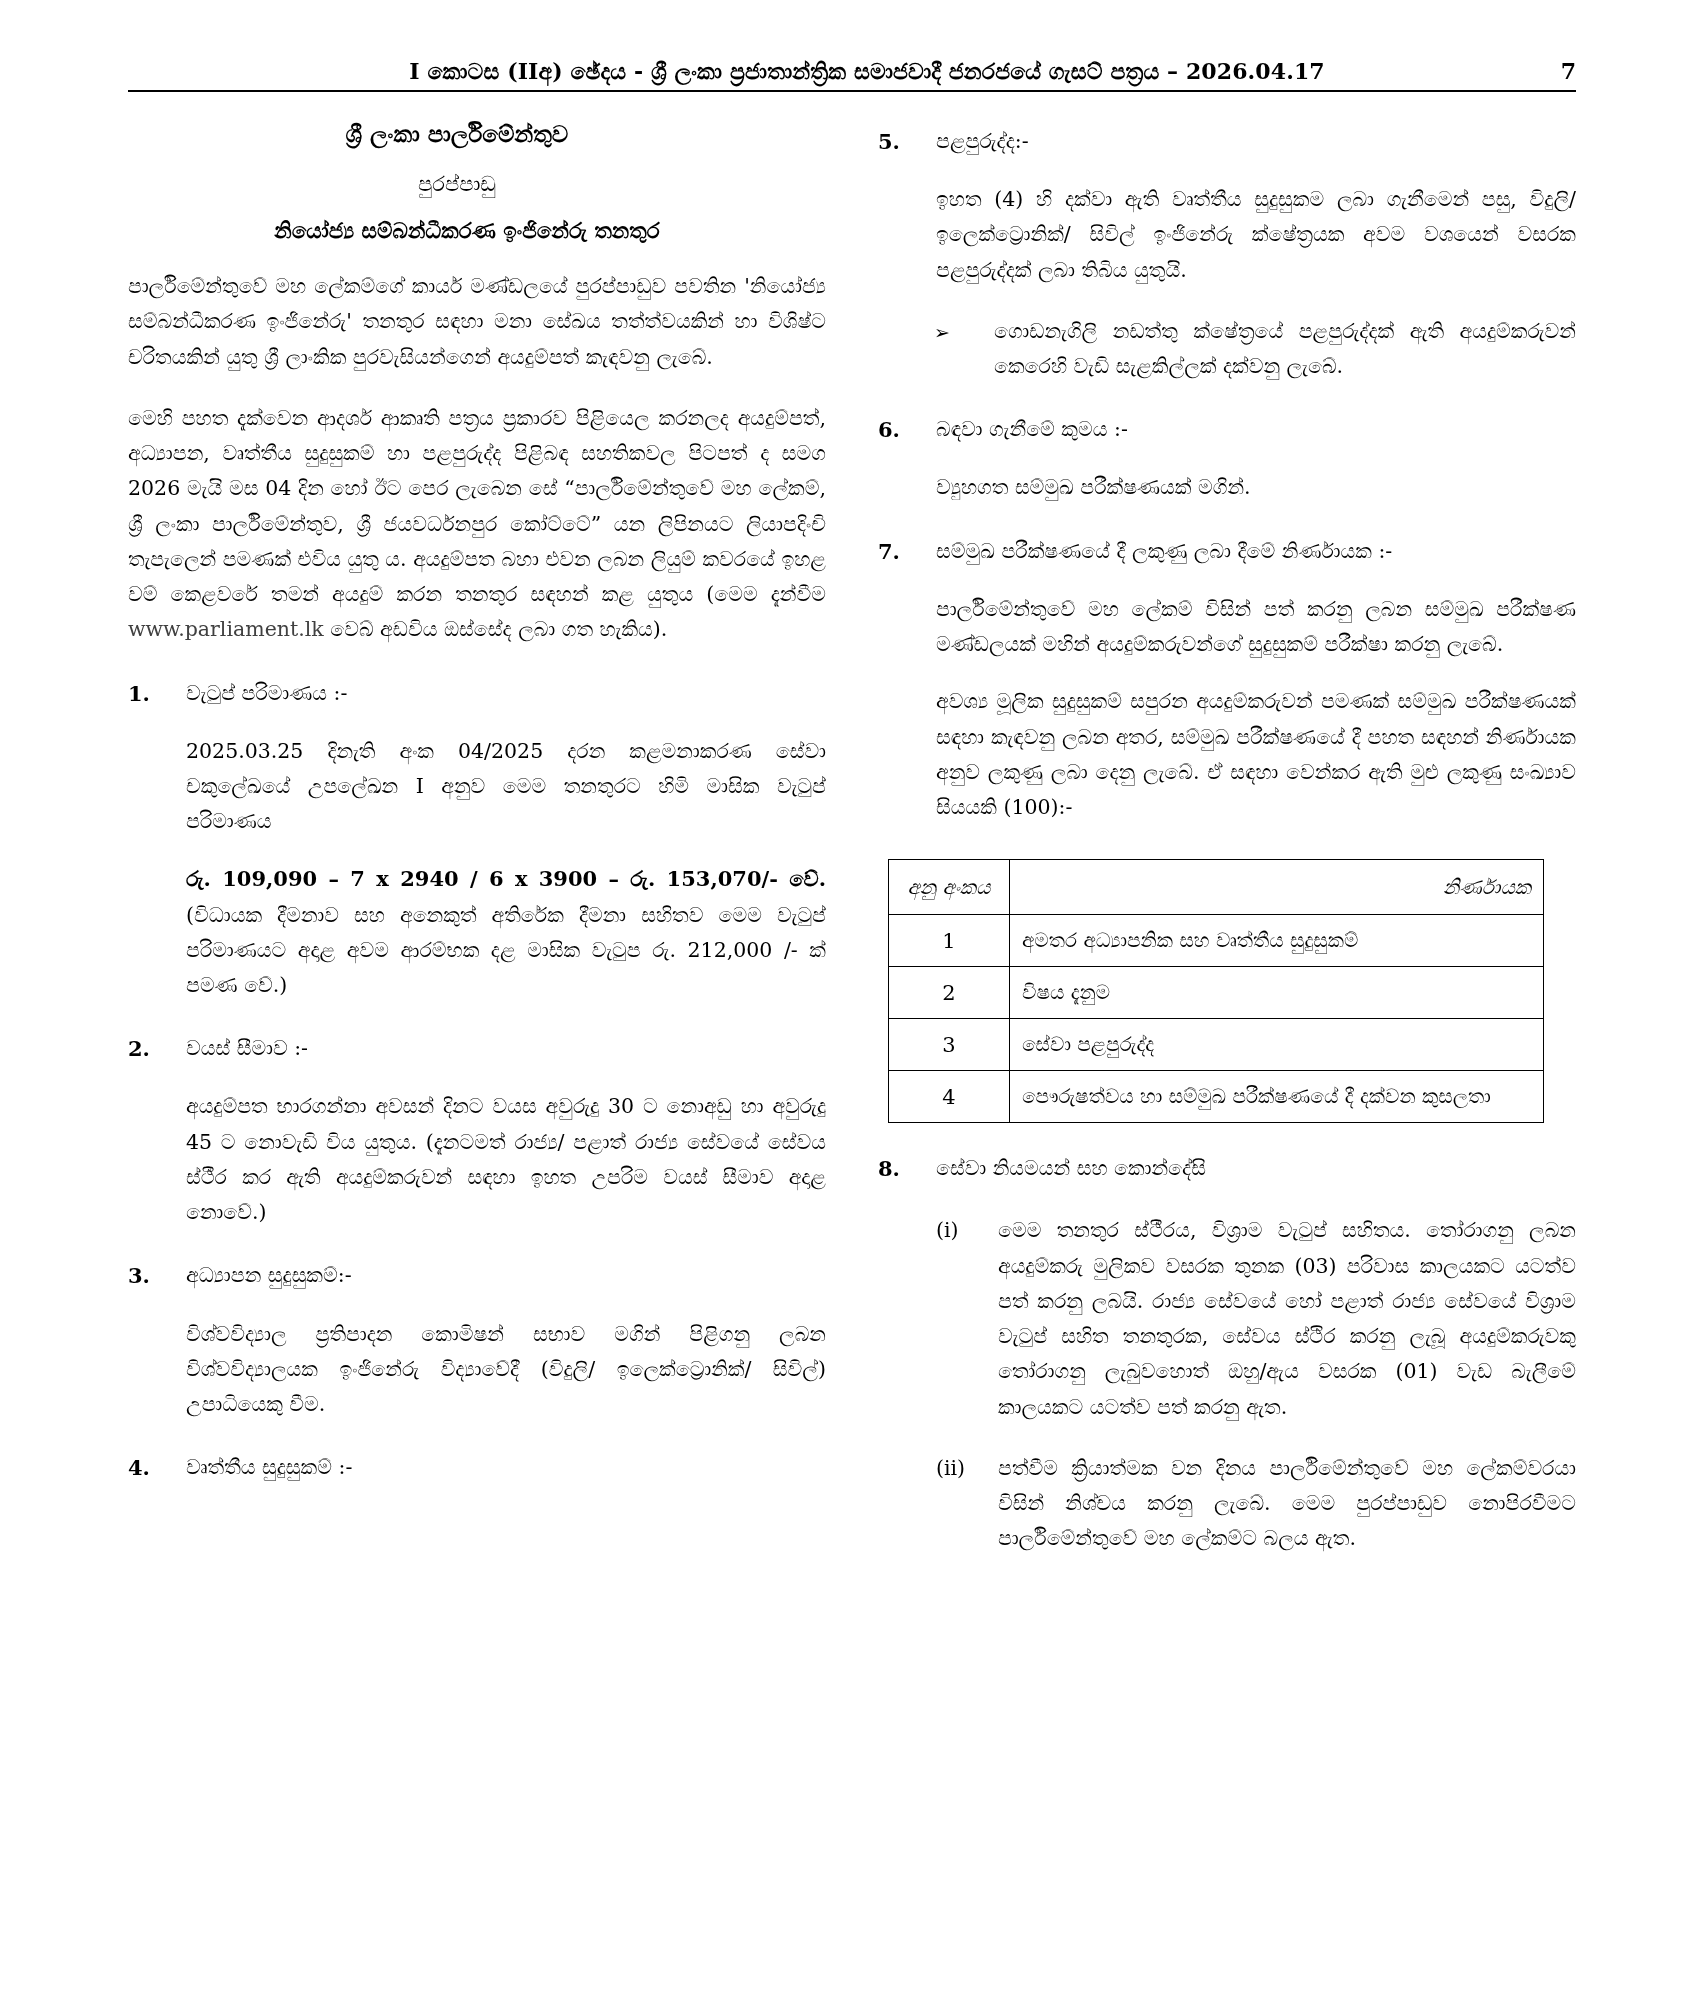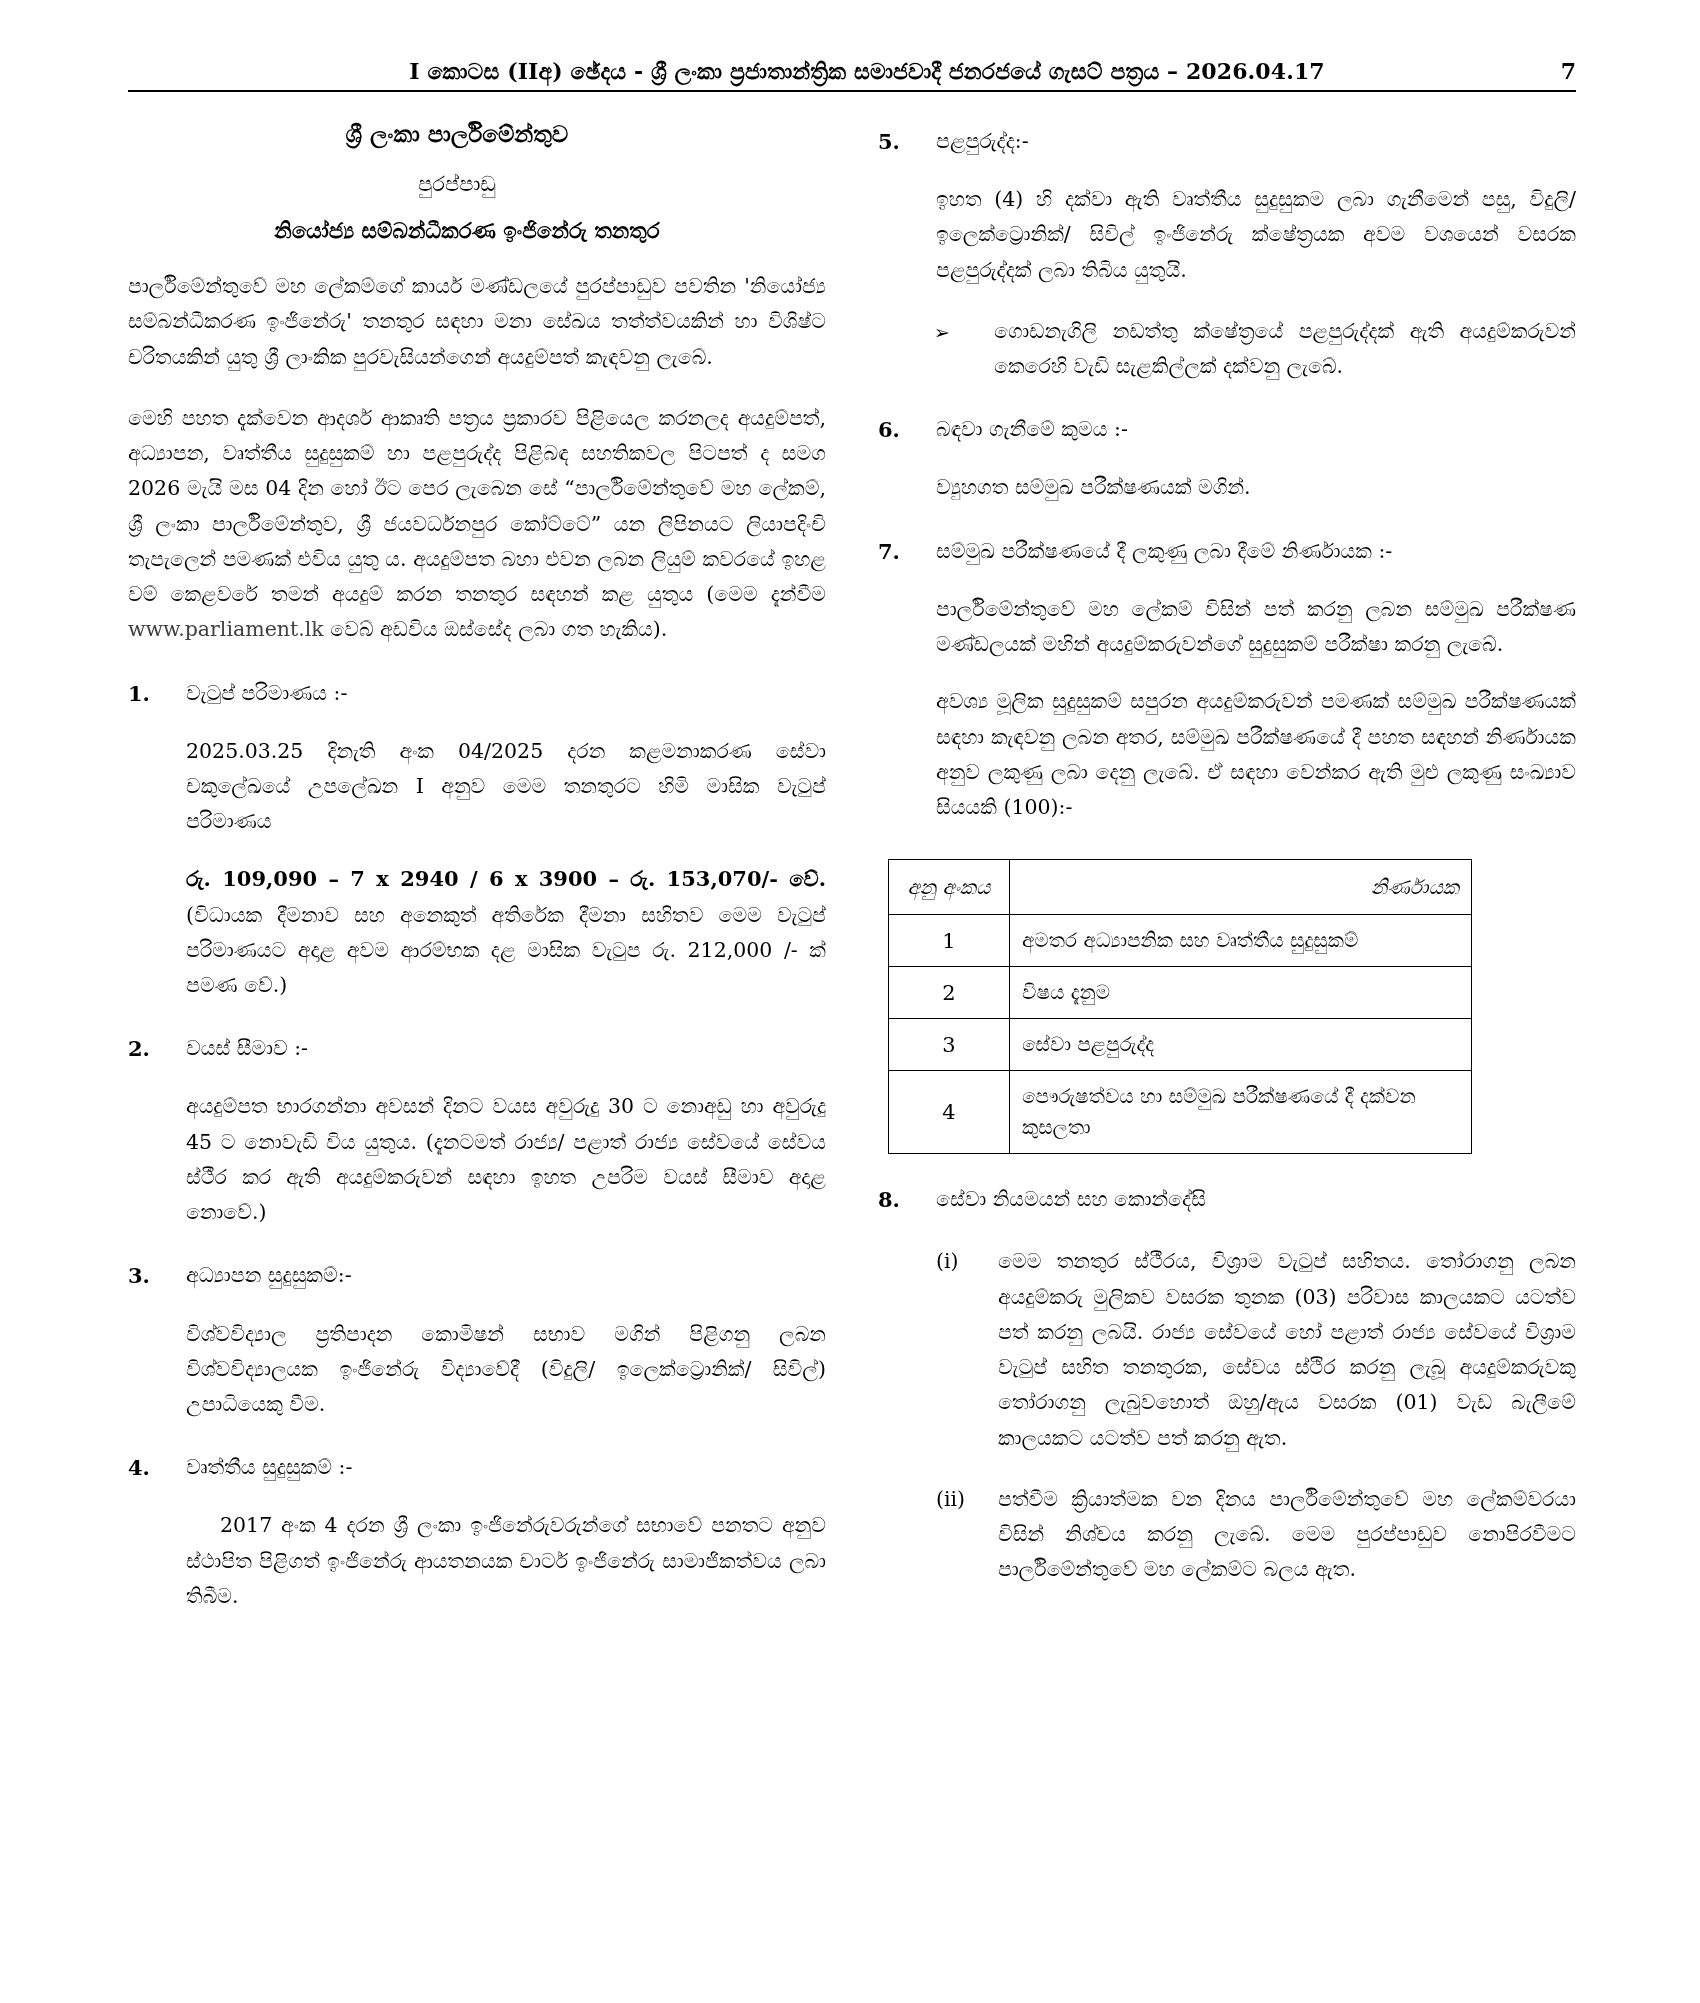--- a/index.html
+++ b/index.html
@@ -166,21 +166,21 @@
   }
   .roman-label {
     flex: 0 0 62px;
   }
   .roman-text { flex: 1; text-align: justify; }
 
   
   table.criteria {
     border-collapse: collapse;
     margin: 34px 0 0 10px;
-    width: 584px;
+    width: 656px;
     font-family: "DejaVu Serif", "Liberation Serif", serif;
     font-size: 20px;
   }
   table.criteria td, table.criteria th {
     border: 1.6px solid #000;
     padding: 10px 12px;
   }
   table.criteria th.h-no {
     width: 96px;
     text-align: center;
@@ -244,21 +244,20 @@
       <div class="item">
         <div class="item-num">3.</div>
         <div class="item-title">අධ්‍යාපන සුදුසුකම්:-</div>
       </div>
       <p class="sub">විශ්වවිද්‍යාල ප්‍රතිපාදන කොමිෂන් සභාව මගින් පිළිගනු ලබන විශ්වවිද්‍යාලයක ඉංජිනේරු විද්‍යාවේදී (විදුලි/ ඉලෙක්ට්‍රොනික්/ සිවිල්) උපාධියෙකු වීම.</p>
 
       <div class="item">
         <div class="item-num">4.</div>
         <div class="item-title">වෘත්තීය සුදුසුකම් :-</div>
       </div>
-      <p class="sub first-indent">2017 අංක 4 දරන ශ්‍රී ලංකා ඉංජිනේරුවරුන්ගේ සභාවේ පනතට අනුව ස්ථාපිත පිළිගත් ඉංජිනේරු ආයතනයක චාටර් ඉංජිනේරු සාමාජිකත්වය ලබා තිබීම.</p>
 
     </div>
 
     <div class="col col-right">
 
       <div class="item" style="margin-top:14px;">
         <div class="item-num">5.</div>
         <div class="item-title">පළපුරුද්ද:-</div>
       </div>
       <p class="sub">ඉහත (4) හි දක්වා ඇති වෘත්තීය සුදුසුකම ලබා ගැනීමෙන් පසු, විදුලි/ ඉලෙක්ට්‍රොනික්/ සිවිල් ඉංජිනේරු ක්ෂේත්‍රයක අවම වශයෙන් වසරක පළපුරුද්දක් ලබා තිබිය යුතුයි.</p>

